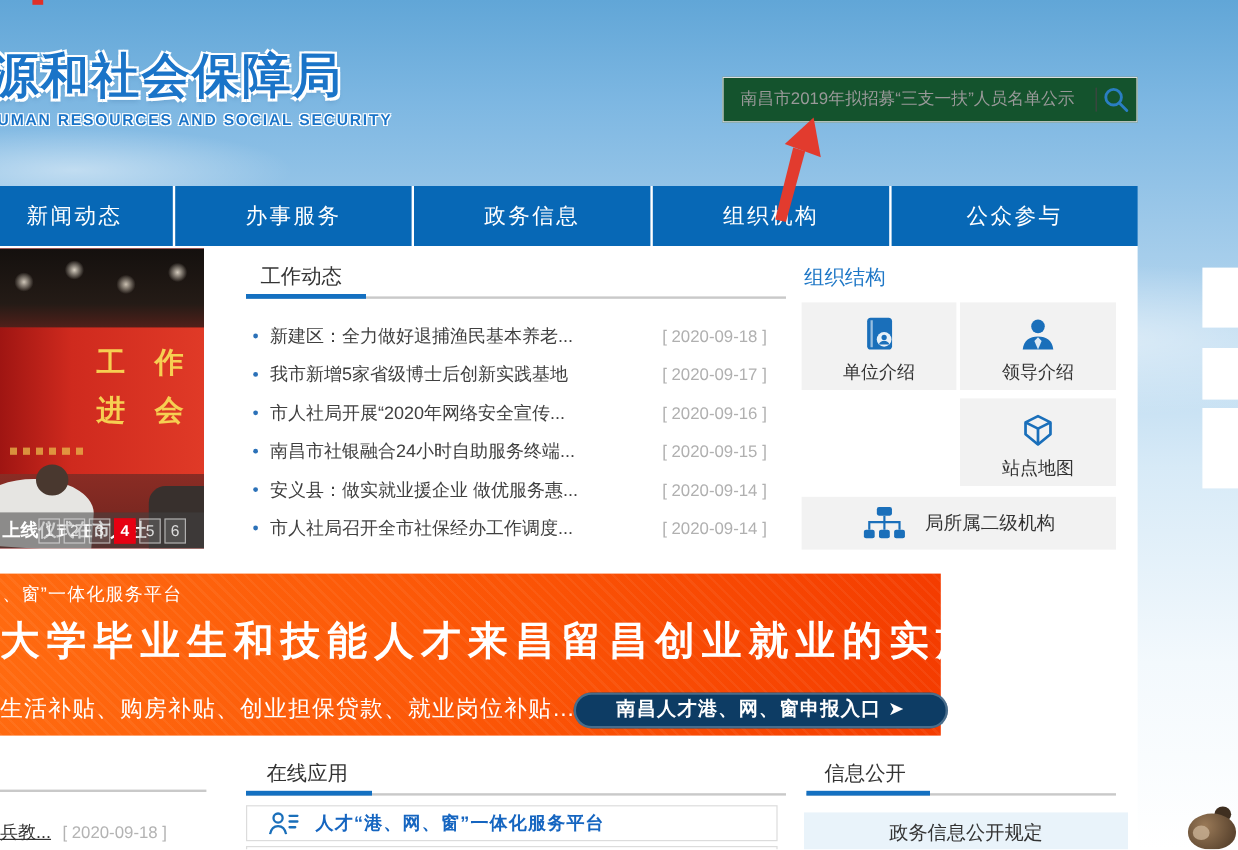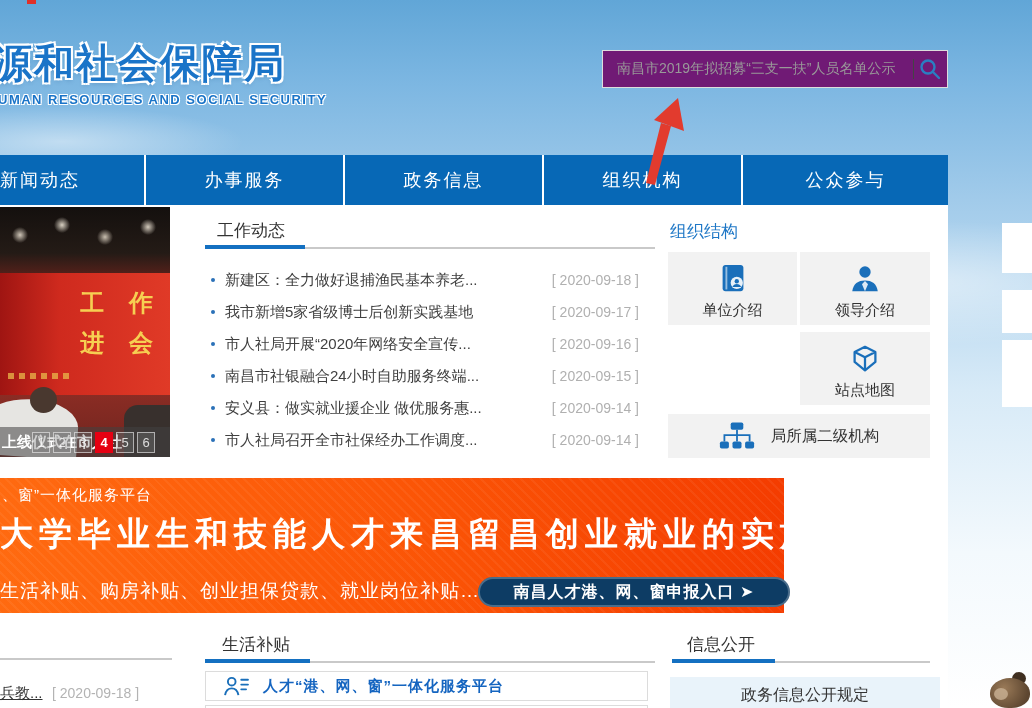--- a/index.html
+++ b/index.html
@@ -13,31 +13,31 @@
       linear-gradient(180deg,#61a6d7 0%,#7db7e2 12%,#a5cdeb 30%,#d7eaf7 55%,#f3f9fd 78%,#ffffff 100%);}
   .corner-mark{position:absolute;left:27px;top:0;width:9px;height:4px;background:#e03028;}
   
   .logo-cn{position:absolute;left:-8px;top:36px;font-size:40px;font-weight:bold;color:#1a74c8;
     letter-spacing:2px;white-space:nowrap;
     text-shadow:-2px -2px 0 #fff,2px -2px 0 #fff,-2px 2px 0 #fff,2px 2px 0 #fff,0 3px 4px rgba(30,80,130,.25);}
   .logo-en{position:absolute;left:-2px;top:92px;font-size:13px;font-weight:bold;color:#1a74c8;
     letter-spacing:1.5px;white-space:nowrap;
     text-shadow:-1px -1px 0 #fff,1px -1px 0 #fff,-1px 1px 0 #fff,1px 1px 0 #fff;}
   
-  .searchbox{position:absolute;left:602px;top:50px;width:346px;height:38px;background:#701a75;
+  .searchbox{position:absolute;left:602px;top:64px;width:346px;height:38px;background:#14532d;
     border:1px solid #ddd;box-sizing:border-box;display:flex;align-items:center;}
   .searchbox input{flex:1;border:none;outline:none;background:transparent;margin-left:12px;
     font-size:14px;color:#999;font-family:inherit;}
   .search-caret{width:1px;height:20px;background:#444;margin-right:4px;}
   .search-icon{width:24px;height:24px;margin-right:5px;cursor:pointer;}
   
   .nav{position:absolute;left:0;top:155px;width:948px;height:50px;background:#0768b6;display:flex;}
   .nav-item{height:50px;display:flex;align-items:center;justify-content:center;color:#fff;
     font-size:18px;letter-spacing:2px;border-right:2px solid #fff;box-sizing:border-box;cursor:pointer;}
-  .nav-item:nth-child(1){width:146px;justify-content:flex-start;padding-left:0;}
+  .nav-item:nth-child(1){width:146px;justify-content:flex-start;padding-left:22px;}
   .nav-item:nth-child(2),.nav-item:nth-child(3),.nav-item:nth-child(4){width:199px;}
   .nav-item:nth-child(5){width:205px;border-right:none;}
   
   .panel{position:absolute;left:0;top:205px;width:948px;height:503px;background:#fff;}
   
   .carousel{position:absolute;left:0;top:207px;width:170px;height:250px;overflow:hidden;background:#b71f1c;}
   .lights{position:absolute;top:0;left:0;right:0;height:66px;background:
     radial-gradient(circle 6px at 20px 28px,#cfc6b8,transparent 8px),
     radial-gradient(circle 6px at 62px 18px,#d8d0c2,transparent 8px),
     radial-gradient(circle 6px at 105px 30px,#c9bfb0,transparent 8px),
@@ -245,21 +245,21 @@
     <div class="banner-top">、窗”一体化服务平台</div>
     <div class="banner-headline">大学毕业生和技能人才来昌留昌创业就业的实施意见</div>
     <div class="banner-sub">生活补贴、购房补贴、创业担保贷款、就业岗位补贴……</div>
     <div class="banner-btn">南昌人才港、网、窗申报入口 ➤</div>
   </div>
 
   <div class="rule-gray" style="left:0;top:658px;width:172px;"></div>
   <div class="bl-title">兵教...</div>
   <div class="bl-date">[ 2020-09-18 ]</div>
 
-  <div class="tab-title" style="left:222px;top:633px;">生活补贴</div>
+  <div class="tab-title" style="left:222px;top:633px;">在线应用</div>
   <div class="rule-gray" style="left:205px;top:661px;width:450px;"></div>
   <div class="rule-blue" style="left:205px;top:659px;width:105px;"></div>
   <div class="app-box" style="top:671px;">
     <svg class="ic" width="25" height="21" viewBox="0 0 26 22" fill="none" stroke="#1a6fba" stroke-width="2">
       <circle cx="8" cy="6" r="4"></circle>
       <path d="M1 20c1-5 4-7 7-7s6 2 7 7"></path>
       <path d="M18 4h7M18 9h7M18 14h5" stroke-linecap="round"></path>
     </svg>
     <span class="app-label">人才“港、网、窗”一体化服务平台</span>
   </div>

